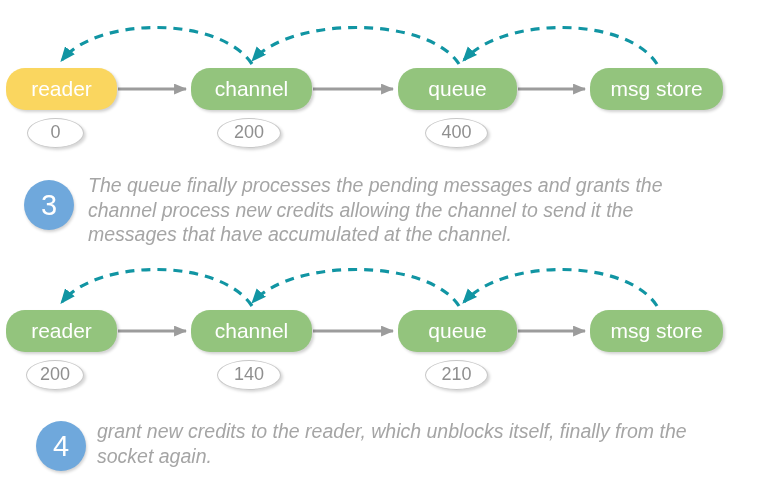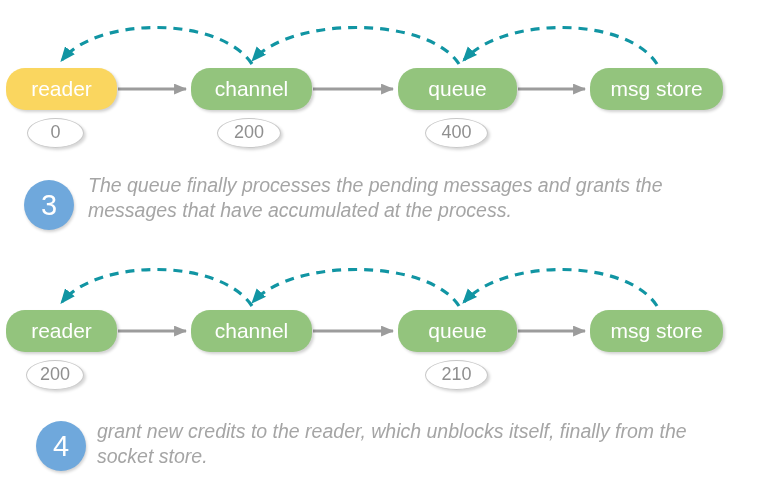--- a/index.html
+++ b/index.html
@@ -67,42 +67,44 @@
     <div class="node" style="left: 590px; width: 133px; background: rgb(147, 196, 125);">msg store</div>
     <div class="credit-oval" style="left:27px;width:57px">0</div>
     <div class="credit-oval" style="left:217px;width:64px">200</div>
     <div class="credit-oval" style="left:425px;width:63px">400</div>
   </section>
 
   <section class="step" style="top:0">
     <div class="step-circle" style="left:24px;top:168px">3</div>
     <div class="step-text" style="left:88px;top:161px">
       <div class="line">The queue finally processes the pending messages and grants the</div>
-      <div class="line">messages that have accumulated at the process.</div>
+      <div class="line">channel process new credits allowing the channel to send it the</div>
+      <div class="line">messages that have accumulated at the channel.</div>
     </div>
   </section>
 
   <section class="diagram" style="top:242px">
     <svg class="links" width="769" height="150">
       <path class="arc" d="M 252 52 C 220 4, 98 4, 62 48" marker-end="url(#headTeal)"></path>
       <path class="arc" d="M 459 52 C 428 4, 292 4, 253 48" marker-end="url(#headTeal)"></path>
       <path class="arc" d="M 657 52 C 626 4, 504 4, 464 48" marker-end="url(#headTeal)"></path>
       <line class="msg" x1="118" y1="77" x2="186" y2="77" marker-end="url(#headGray)"></line>
       <line class="msg" x1="313" y1="77" x2="393" y2="77" marker-end="url(#headGray)"></line>
       <line class="msg" x1="518" y1="77" x2="585" y2="77" marker-end="url(#headGray)"></line>
     </svg>
     <div class="node" style="left: 6px; width: 111px; background: rgb(147, 196, 125);">reader</div>
     <div class="node" style="left: 191px; width: 121px; background: rgb(147, 196, 125);">channel</div>
     <div class="node" style="left: 398px; width: 119px; background: rgb(147, 196, 125);">queue</div>
     <div class="node" style="left: 590px; width: 133px; background: rgb(147, 196, 125);">msg store</div>
     <div class="credit-oval" style="left:26px;width:58px">200</div>
+    <div class="credit-oval" style="left:217px;width:64px">140</div>
     <div class="credit-oval" style="left:425px;width:63px">210</div>
   </section>
 
   <section class="step" style="top:0">
     <div class="step-circle" style="left:36px;top:409px">4</div>
     <div class="step-text" style="left:97px;top:407px">
       <div class="line">grant new credits to the reader, which unblocks itself, finally from the</div>
-      <div class="line">socket store.</div>
+      <div class="line">socket again.</div>
     </div>
   </section>
 
 </div>
 
 </body></html>

